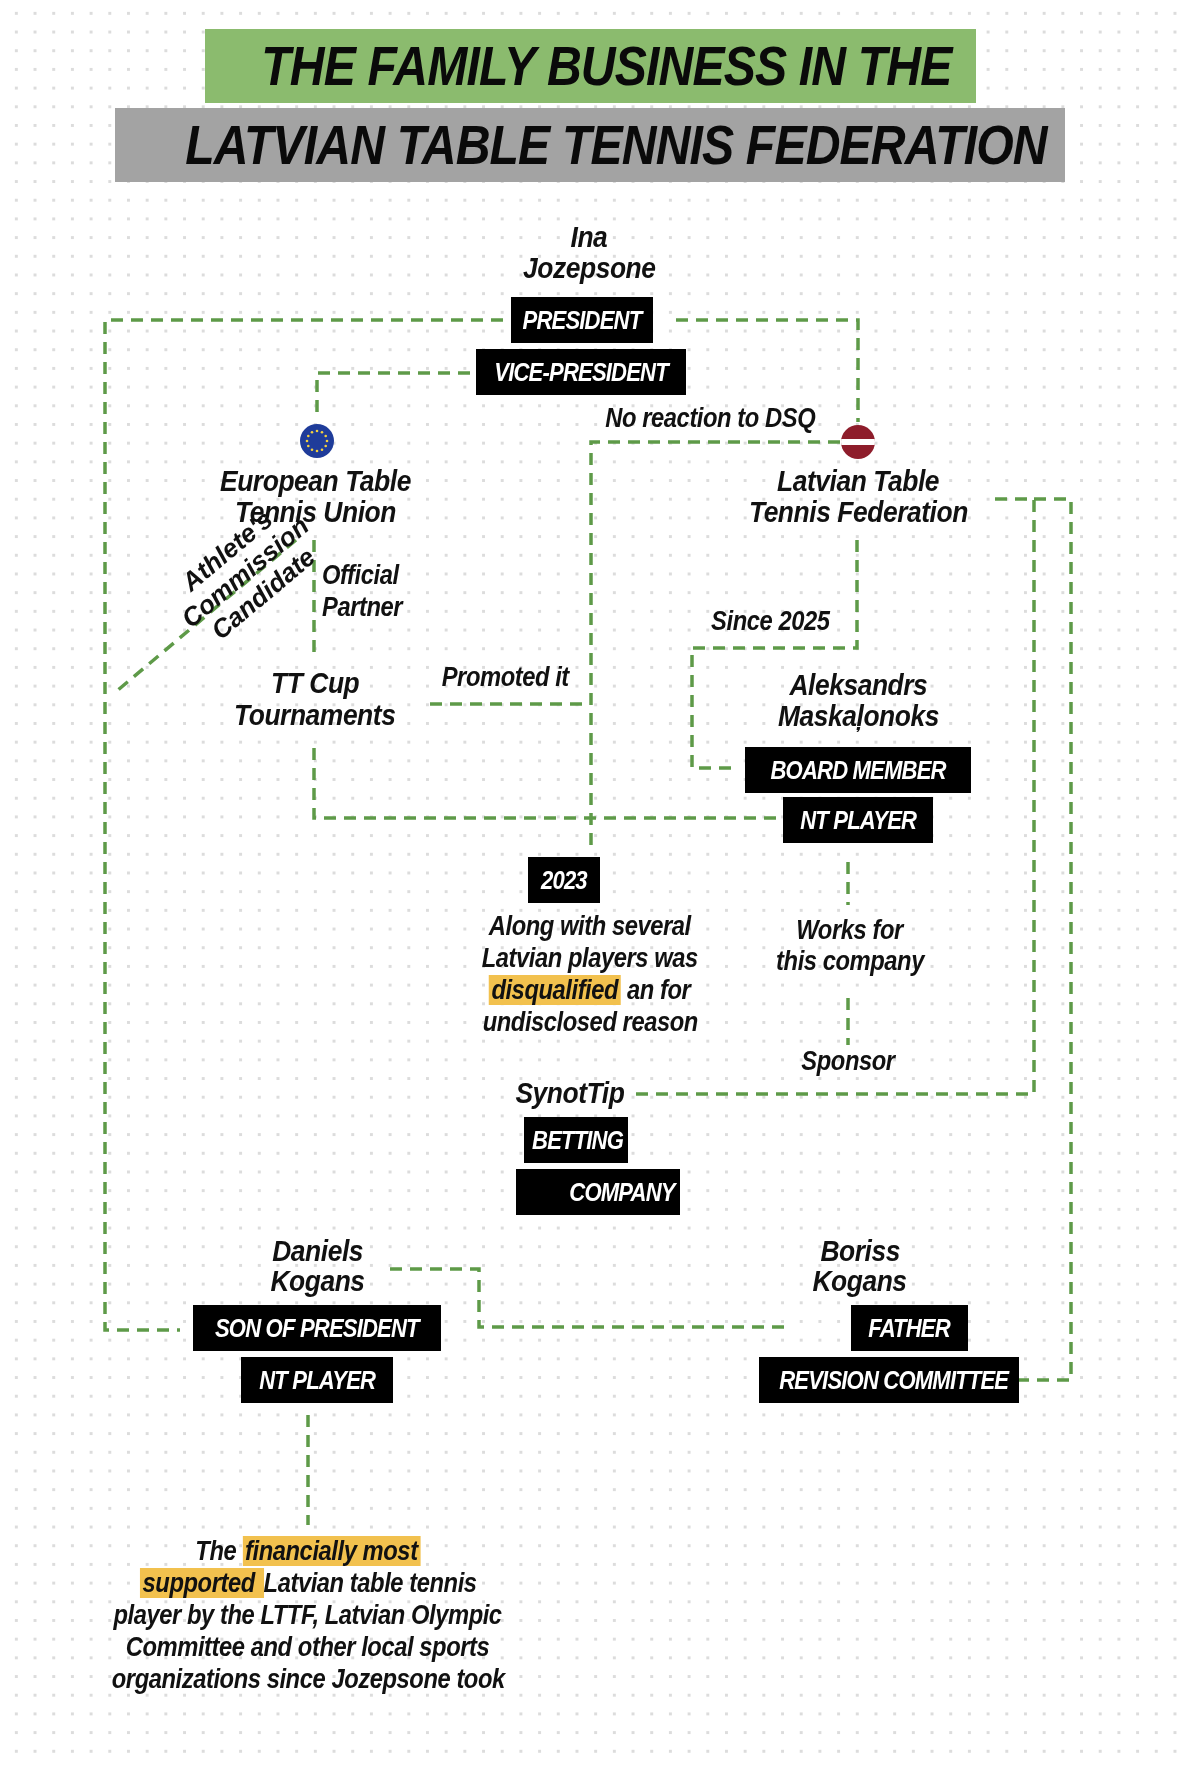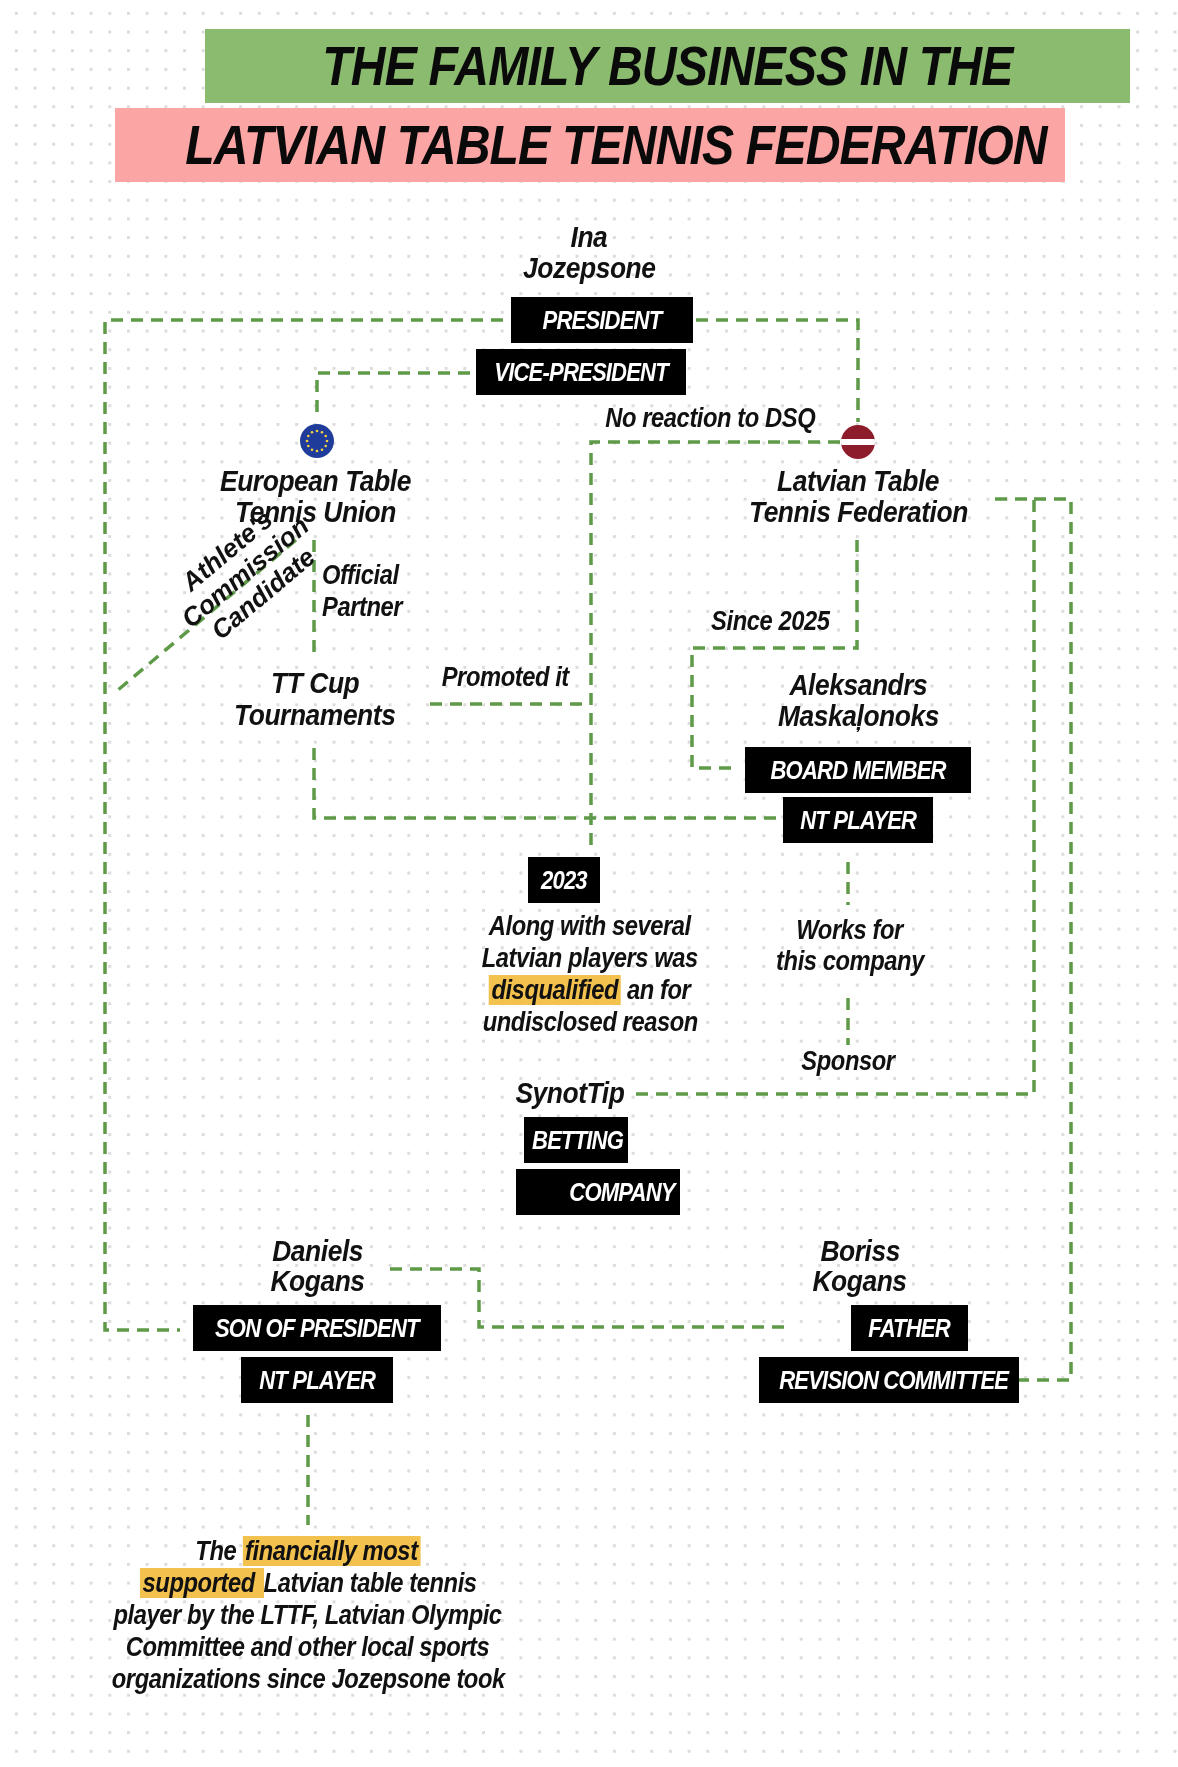--- a/index.html
+++ b/index.html
@@ -11,21 +11,21 @@
     background-position:7px 4px;
     font-family:"Liberation Sans", sans-serif;
     color:#111;
   }
   .title-bar {
     position:absolute; background:#8bbb6e;
     font-family:"Liberation Sans", sans-serif; font-weight:bold; font-style:italic;
     color:#0a0a0a; text-align:center; white-space:nowrap;
     letter-spacing:-1px; transform-origin:center;
   }
-  #title1 { left:205px; top:29px; width:925px; height:74px; font-size:56px; line-height:74px; }
+  #title1 { left:205px; top:29px; width:771px; height:74px; font-size:56px; line-height:74px; }
   #title2 { left:115px; top:108px; width:950px; height:74px; font-size:56px; line-height:74px; }
   .title-text { display:inline-block; transform:scaleX(0.86); }
 
   svg#lines { position:absolute; left:0; top:0; }
 
   .lbl {
     position:absolute; font-style:italic; font-weight:bold; text-align:center;
     white-space:nowrap; letter-spacing:-0.5px; color:#111;
   }
   .lbl .t { display:inline-block; transform:scaleX(0.88); transform-origin:center; }
@@ -50,21 +50,21 @@
   .rot { position:absolute; left:140px; top:530px; width:210px; text-align:center;
          font-style:italic; font-weight:bold; font-size:26px; line-height:28px;
          transform:rotate(-40deg); transform-origin:center; white-space:nowrap; }
 </style>
 </head>
 <body>
 
 <div id="title1" class="title-bar" style="background: rgb(139, 187, 110);">
   <span class="title-text">THE FAMILY BUSINESS IN THE</span>
 </div>
-<div id="title2" class="title-bar" style="background: #fca5a5;">
+<div id="title2" class="title-bar" style="background: #a3a3a3;">
   <span class="title-text">LATVIAN TABLE TENNIS FEDERATION</span>
 </div>
 
 <svg id="lines" width="1178" height="1767">
   <g fill="none" stroke="#5e9a48" stroke-width="3.5" stroke-dasharray="12 8">
 
     <path d="M503 320 H105 V1330 H180"></path>
 
     <path d="M676 320 H858 V422"></path>
 
@@ -90,21 +90,21 @@
     <path d="M1034 499 H1071 V1380 H1013"></path>
 
     <path d="M390 1269 H479 V1327 H785"></path>
 
     <path d="M308 1415 V1525"></path>
   </g>
 </svg>
 
 <div class="lbl name" style="left:489px; top:222px; width:200px;"><span class="t">Ina</span></div>
 <div class="lbl name" style="left:489px; top:253px; width:200px;"><span class="t">Jozepsone</span></div>
-<div class="tag" style="left:511px; top:297px; width:182px;"><span class="t">PRESIDENT</span></div>
+<div class="tag" style="left:511px; top:297px; width:142px;"><span class="t">PRESIDENT</span></div>
 <div class="tag" style="left:476px; top:349px; width:210px;"><span class="t">VICE-PRESIDENT</span></div>
 
 <div class="lbl small" style="left:585px; top:403px; width:250px;"><span class="t">No reaction to DSQ</span></div>
 
 <div id="eu-flag" class="flag">
   <svg width="34" height="34" viewBox="0 0 34 34">
     <g fill="#f4d03f">
       <circle cx="17" cy="7" r="1.3"></circle>
         <circle cx="22" cy="8.3" r="1.3"></circle>
         <circle cx="25.7" cy="12" r="1.3"></circle>

